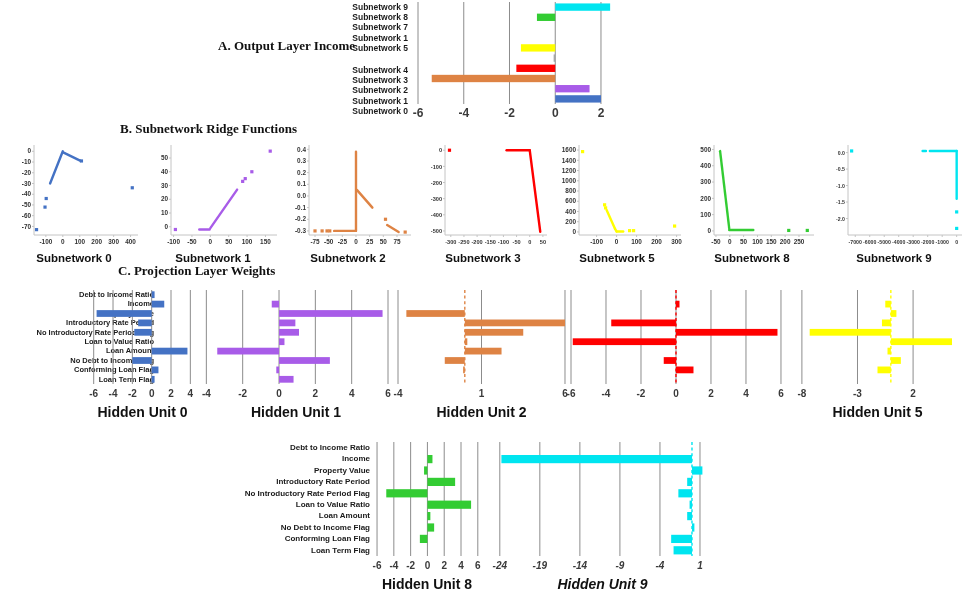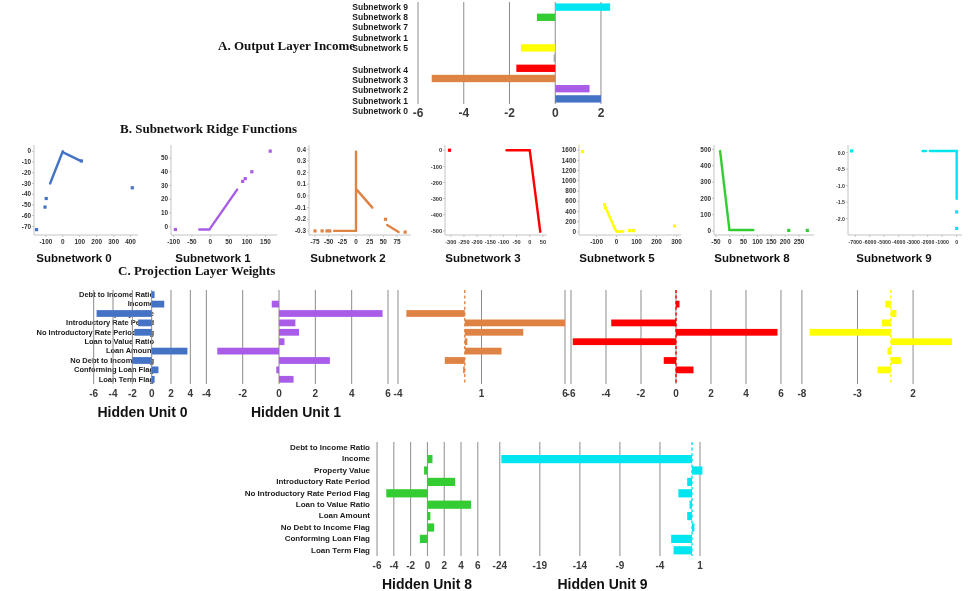--- a/index.html
+++ b/index.html
@@ -421,20 +421,21 @@
         <text x="171.99056603773587" y="107" text-anchor="middle" class="axis-num" font-size="10">6</text>
         <line x1="71.80188679245283" y1="0" x2="71.80188679245283" y2="94" stroke="#DE8344" stroke-width="1.4" stroke-dasharray="3,2.6"></line>
         <rect x="13.358490566037734" y="20.116" width="58.4433962264151" height="6.768" fill="#DE8344"></rect>
         <rect x="71.80188679245283" y="29.516000000000002" width="100.18867924528304" height="6.768" fill="#DE8344"></rect>
         <rect x="71.80188679245283" y="38.916000000000004" width="58.44339622641509" height="6.768" fill="#DE8344"></rect>
         <rect x="71.80188679245283" y="48.316" width="2.504716981132077" height="6.768" fill="#DE8344"></rect>
         <rect x="71.80188679245283" y="57.71600000000001" width="36.73584905660377" height="6.768" fill="#DE8344"></rect>
         <rect x="51.764150943396224" y="67.116" width="20.03773584905661" height="6.768" fill="#DE8344"></rect>
         <rect x="70.13207547169812" y="76.516" width="1.669811320754718" height="6.768" fill="#DE8344"></rect>
       </svg>
+    <div class="ctitle">Hidden Unit 2</div>
   </div>
   <div class="cblock" style="left:571px;top:290px;width:214px;">
     <svg width="214" height="110">
         <line x1="0" y1="0" x2="0" y2="94" stroke="#8c8c8c" stroke-width="1"></line>
         <text x="0" y="107" text-anchor="middle" class="axis-num" font-size="10">-6</text>
         <line x1="34.99591169255928" y1="0" x2="34.99591169255928" y2="94" stroke="#8c8c8c" stroke-width="1"></line>
         <text x="34.99591169255928" y="107" text-anchor="middle" class="axis-num" font-size="10">-4</text>
         <line x1="69.99182338511856" y1="0" x2="69.99182338511856" y2="94" stroke="#8c8c8c" stroke-width="1"></line>
         <text x="69.99182338511856" y="107" text-anchor="middle" class="axis-num" font-size="10">-2</text>
         <line x1="104.98773507767784" y1="0" x2="104.98773507767784" y2="94" stroke="#8c8c8c" stroke-width="1"></line>
@@ -465,20 +466,21 @@
         <line x1="97.8421052631579" y1="0" x2="97.8421052631579" y2="94" stroke="#FFFF00" stroke-width="1.4" stroke-dasharray="3,2.6"></line>
         <rect x="92.2828947368421" y="10.716000000000001" width="5.559210526315809" height="6.768" fill="#FFFF00"></rect>
         <rect x="97.8421052631579" y="20.116" width="5.559210526315766" height="6.768" fill="#FFFF00"></rect>
         <rect x="88.94736842105263" y="29.516000000000002" width="8.894736842105274" height="6.768" fill="#FFFF00"></rect>
         <rect x="16.677631578947377" y="38.916000000000004" width="81.16447368421052" height="6.768" fill="#FFFF00"></rect>
         <rect x="97.8421052631579" y="48.316" width="61.151315789473685" height="6.768" fill="#FFFF00"></rect>
         <rect x="94.50657894736841" y="57.71600000000001" width="3.335526315789494" height="6.768" fill="#FFFF00"></rect>
         <rect x="97.8421052631579" y="67.116" width="10.006578947368425" height="6.768" fill="#FFFF00"></rect>
         <rect x="84.5" y="76.516" width="13.342105263157904" height="6.768" fill="#FFFF00"></rect>
       </svg>
+    <div class="ctitle">Hidden Unit 5</div>
   </div>
 
   <div class="cat-col" style="left:240px;top:442px;width:130px;font-size:8px;">
       <div style="height: 11.4px; line-height: 11.4px;">Debt to Income Ratio</div>
       <div style="height: 11.4px; line-height: 11.4px;">Income</div>
       <div style="height: 11.4px; line-height: 11.4px;">Property Value</div>
       <div style="height: 11.4px; line-height: 11.4px;">Introductory Rate Period</div>
       <div style="height: 11.4px; line-height: 11.4px;">No Introductory Rate Period Flag</div>
       <div style="height: 11.4px; line-height: 11.4px;">Loan to Value Ratio</div>
       <div style="height: 11.4px; line-height: 11.4px;">Loan Amount</div>
@@ -507,21 +509,21 @@
         <rect x="52.06106870229007" y="24.396" width="3.3587786259541943" height="8.208" fill="#33CC33"></rect>
         <rect x="55.419847328244266" y="35.79600000000001" width="27.709923664122137" height="8.208" fill="#33CC33"></rect>
         <rect x="14.274809160305336" y="47.196000000000005" width="41.14503816793893" height="8.208" fill="#33CC33"></rect>
         <rect x="55.419847328244266" y="58.596000000000004" width="43.6641221374046" height="8.208" fill="#33CC33"></rect>
         <rect x="55.419847328244266" y="69.99600000000001" width="2.938931297709928" height="8.208" fill="#33CC33"></rect>
         <rect x="55.419847328244266" y="81.396" width="6.717557251908396" height="8.208" fill="#33CC33"></rect>
         <rect x="47.862595419847324" y="92.796" width="7.5572519083969425" height="8.208" fill="#33CC33"></rect>
       </svg>
     <div class="ctitle">Hidden Unit 8</div>
   </div>
-  <div class="cblock" style="left:495px;top:442px;width:215px;">
+  <div class="cblock" style="left:495px;top:442px;width:215px;font-style:italic;">
     <svg width="215" height="130">
         <line x1="4.804469273743028" y1="0" x2="4.804469273743028" y2="114" stroke="#8c8c8c" stroke-width="1"></line>
         <text x="4.804469273743028" y="127" text-anchor="middle" class="axis-num" font-size="10">-24</text>
         <line x1="44.841713221601495" y1="0" x2="44.841713221601495" y2="114" stroke="#8c8c8c" stroke-width="1"></line>
         <text x="44.841713221601495" y="127" text-anchor="middle" class="axis-num" font-size="10">-19</text>
         <line x1="84.87895716945997" y1="0" x2="84.87895716945997" y2="114" stroke="#8c8c8c" stroke-width="1"></line>
         <text x="84.87895716945997" y="127" text-anchor="middle" class="axis-num" font-size="10">-14</text>
         <line x1="124.91620111731845" y1="0" x2="124.91620111731845" y2="114" stroke="#8c8c8c" stroke-width="1"></line>
         <text x="124.91620111731845" y="127" text-anchor="middle" class="axis-num" font-size="10">-9</text>
         <line x1="164.9534450651769" y1="0" x2="164.9534450651769" y2="114" stroke="#8c8c8c" stroke-width="1"></line>

